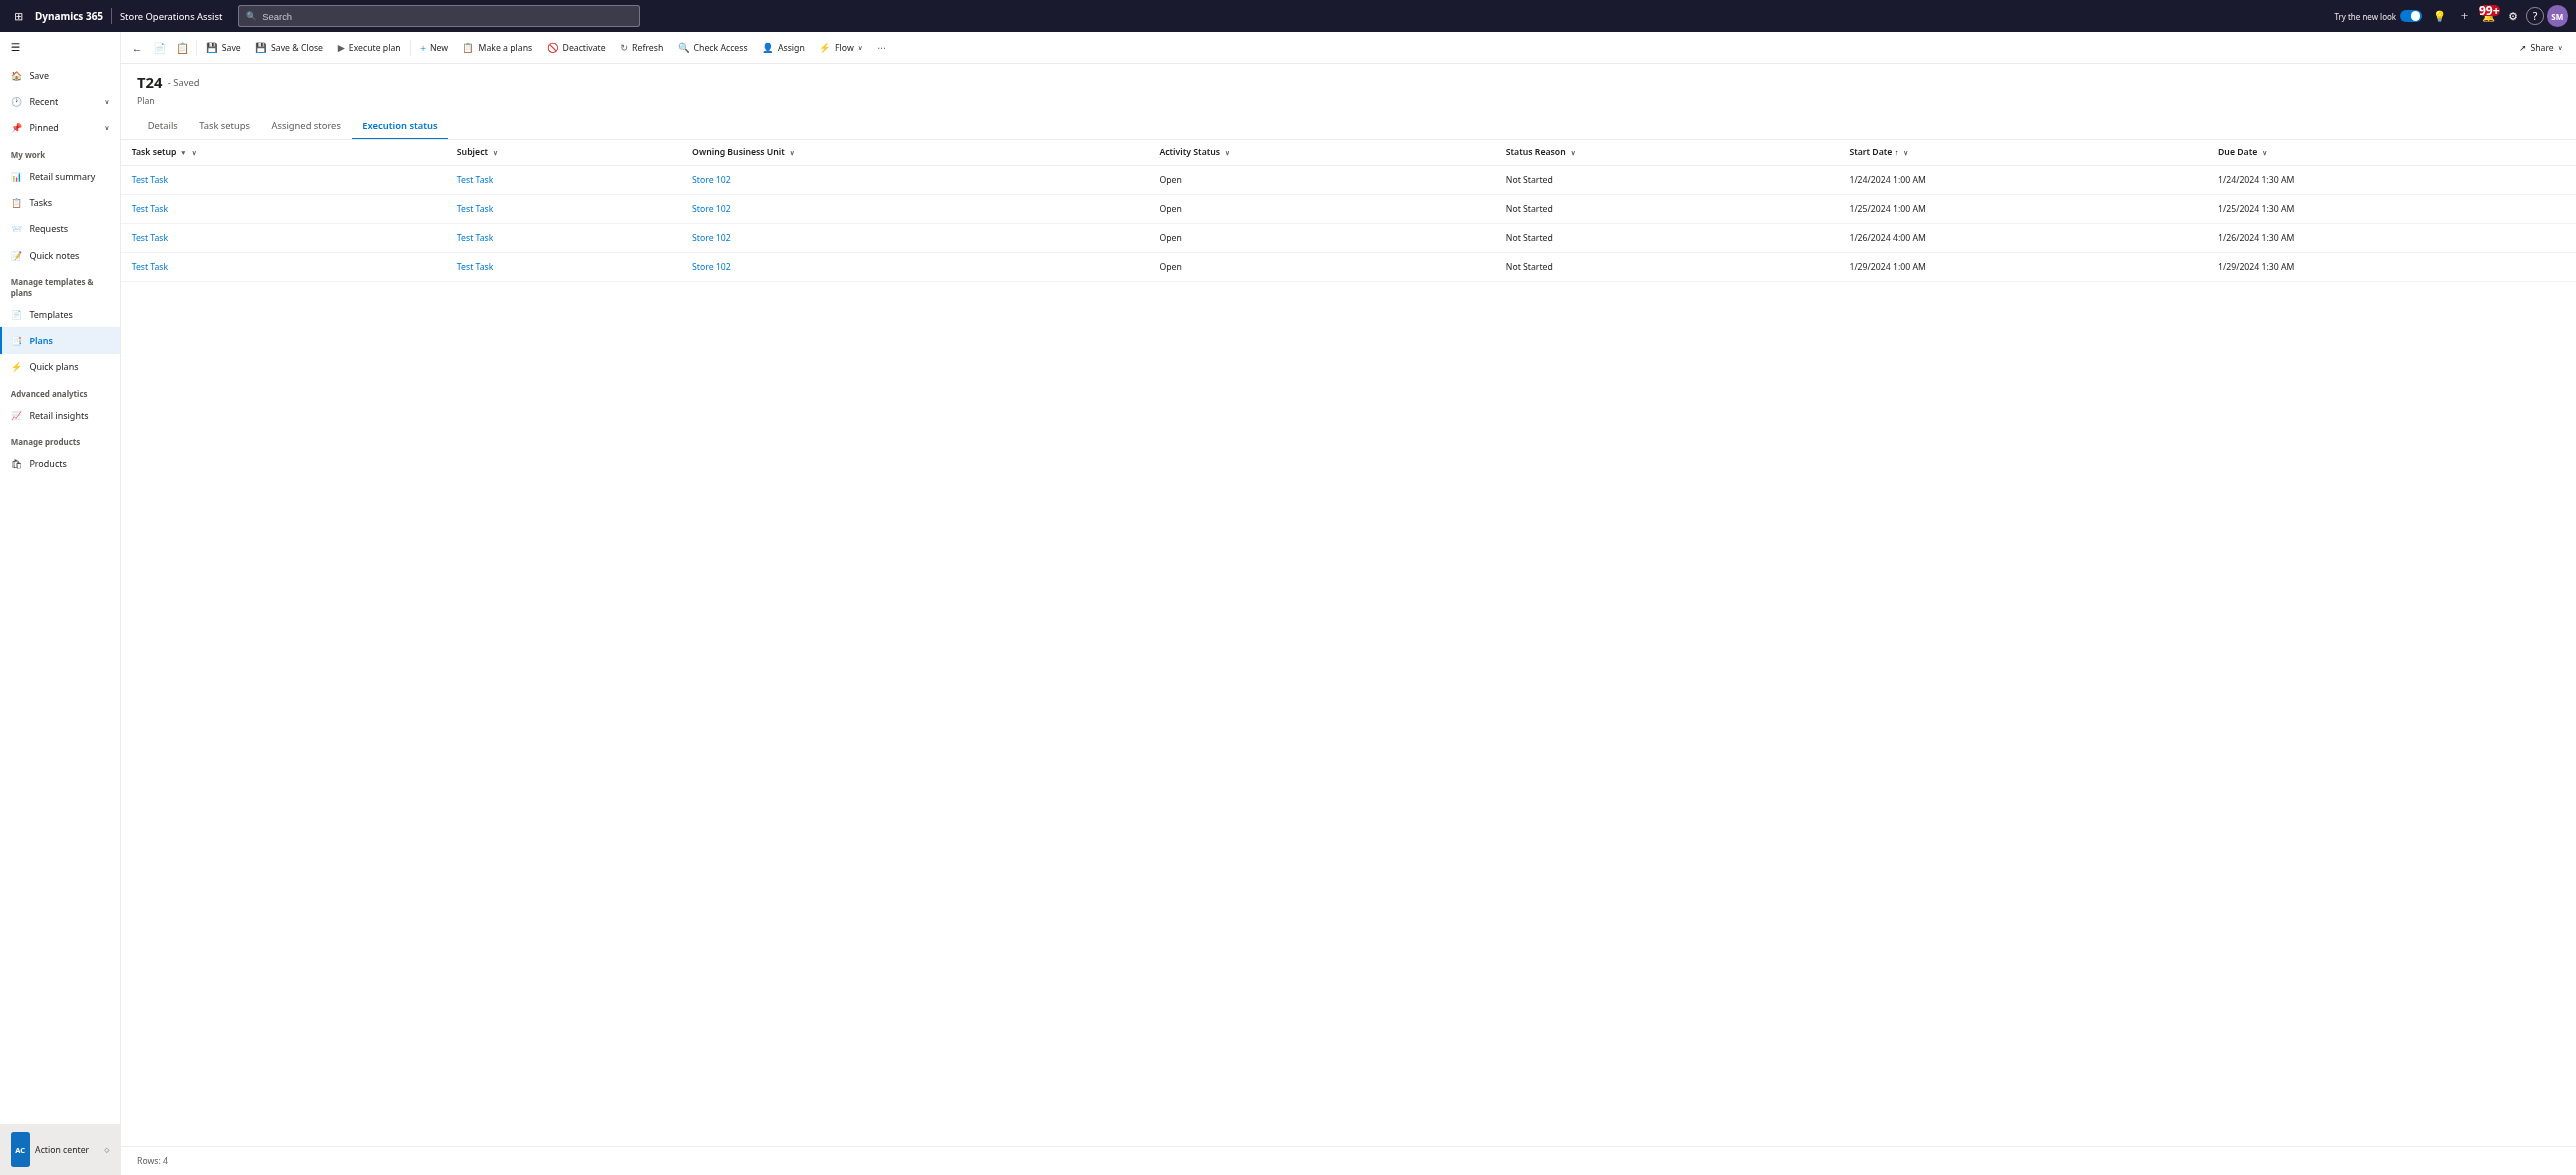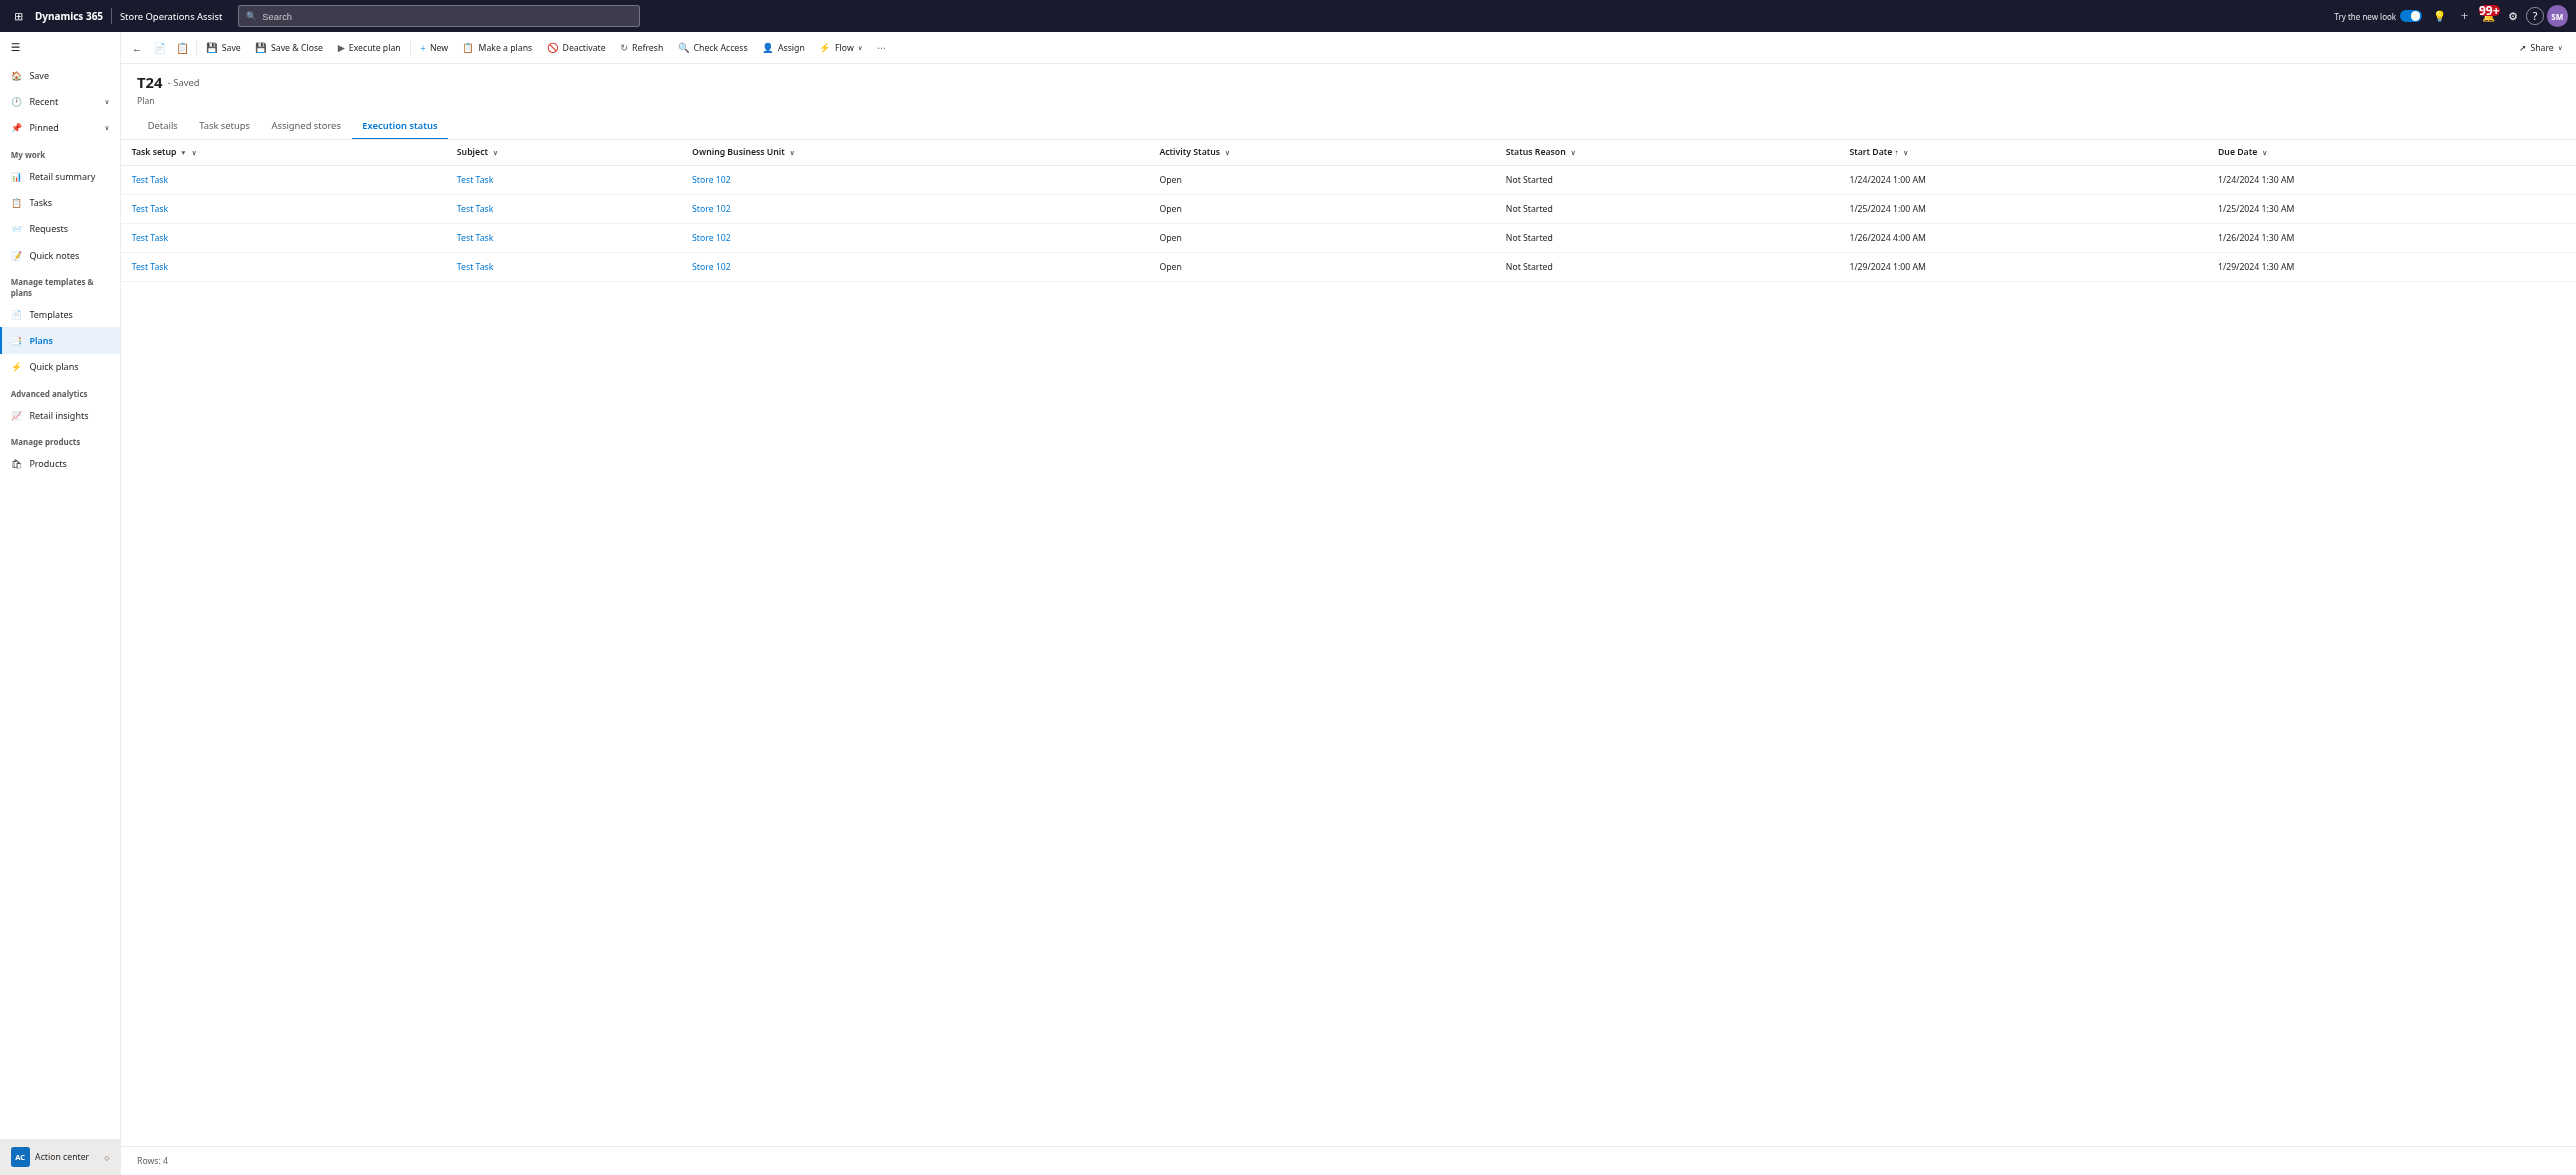--- a/index.html
+++ b/index.html
@@ -44,21 +44,21 @@
       display: flex; align-items: center; gap: 6.7px; padding: 6.7px 10.7px; cursor: pointer; color: #201f1e; font-size: 9px;
     }
     .sidebar-item.active { background: #e9f2fb; border-left: 2px solid #0078d4; color: #0078d4; font-weight: 600; padding-left: 8.7px; }
     .sidebar-item .icon { width: 12px; flex-shrink: 0; text-align: center; }
     .sidebar-section-title { font-size: 8px; font-weight: 700; color: #605e5c; padding: 8px 10.7px 2.7px; }
     .sidebar-expand { margin-left: auto; font-size: 6.7px; }
     .action-center {
       margin-top: auto; display: flex; align-items: center; gap: 5.4px; padding: 8px 10.7px;
       background: #edebe9; cursor: pointer; font-size: 8.7px;
     }
-    .ac-avatar { width: 19px; height: 20px; background: #106ebe; border-radius: 2.7px; display: flex; align-items: center; justify-content: center; color: white; font-size: 7.4px; font-weight: 700; }
+    .ac-avatar { width: 19px; height: 35px; background: #106ebe; border-radius: 2.7px; display: flex; align-items: center; justify-content: center; color: white; font-size: 7.4px; font-weight: 700; }
     .sidebar-diamond { font-size: 6.7px; color: #605e5c; margin-left: auto; }
 
     
     .content-area { flex: 1; display: flex; flex-direction: column; overflow: hidden; background: #faf9f8; }
 
     
     .toolbar {
       background: white; border-bottom: 0.7px solid #edebe9; display: flex; align-items: center;
       padding: 0 5.4px; height: 32px; gap: 1.3px; flex-shrink: 0;
     }

